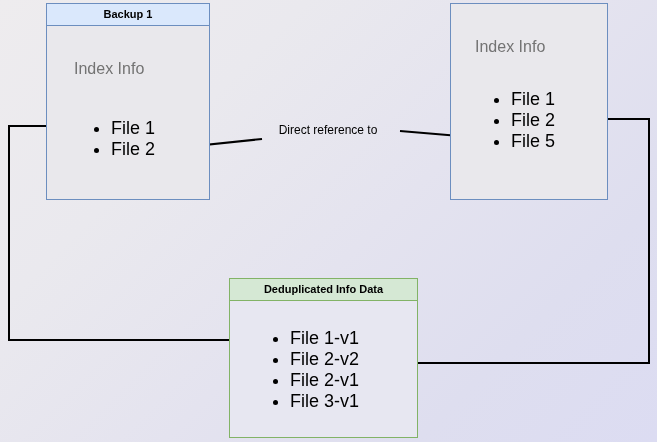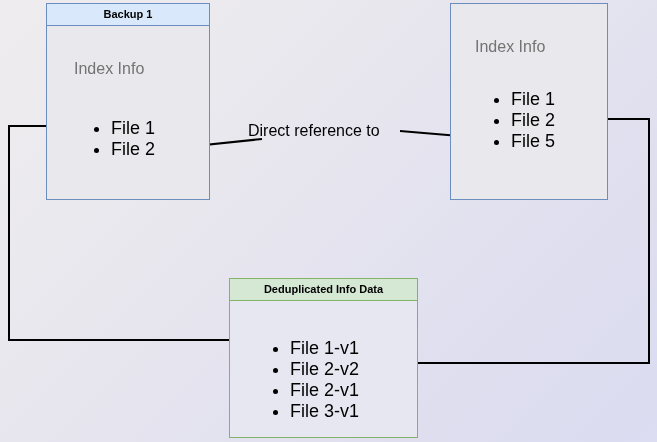--- a/index.html
+++ b/index.html
@@ -68,23 +68,23 @@
     list-style: disc;
     font-size: 18px;
     color: #000;
   }
   ul.file-list li {
     line-height: 21px;
     white-space: nowrap;
   }
   .edge-label {
     position: absolute;
-    font-size: 16px;
+    font-size: 12px;
     color: #000;
-    text-align: left;
+    text-align: center;
     line-height: 15px;
     white-space: nowrap;
   }
 </style>
 </head>
 <body>
 
 <div id="canvas">
 
   <svg class="edges" viewBox="0 0 657 442">
@@ -129,21 +129,21 @@
         <li>File 1</li>
         <li>File 2</li>
         <li>File 5</li>
       </ul>
     </div>
   </div>
 
   <div class="node green" style="left:229px; top:278px; width:189px; height:160px;">
     <div class="node-header">Deduplicated Info Data</div>
     <div class="node-body">
-      <ul class="file-list" style="left:46px; top:37px;">
+      <ul class="file-list" style="left:46px; top:27px;">
         <li>File 1-v1</li>
         <li>File 2-v2</li>
         <li>File 2-v1</li>
         <li>File 3-v1</li>
       </ul>
     </div>
   </div>
 
   <div class="edge-label" style="left:248px; top:123px; width:160px;">
     <div>Direct reference to</div>

